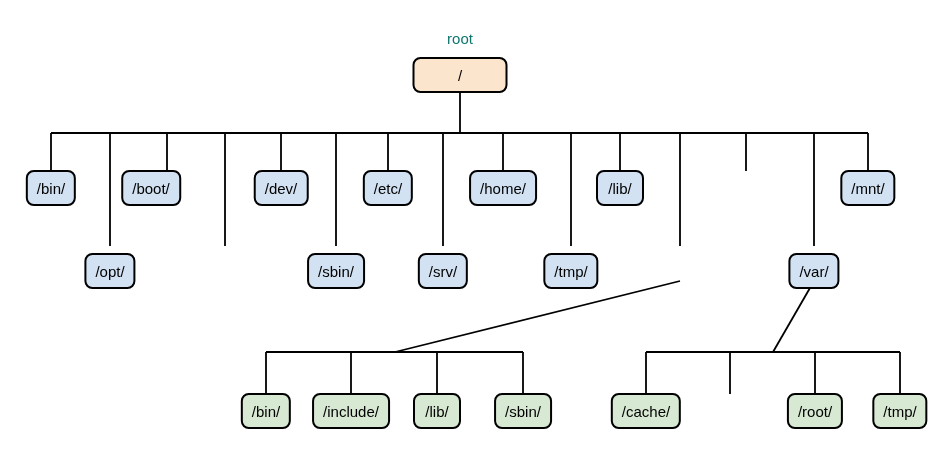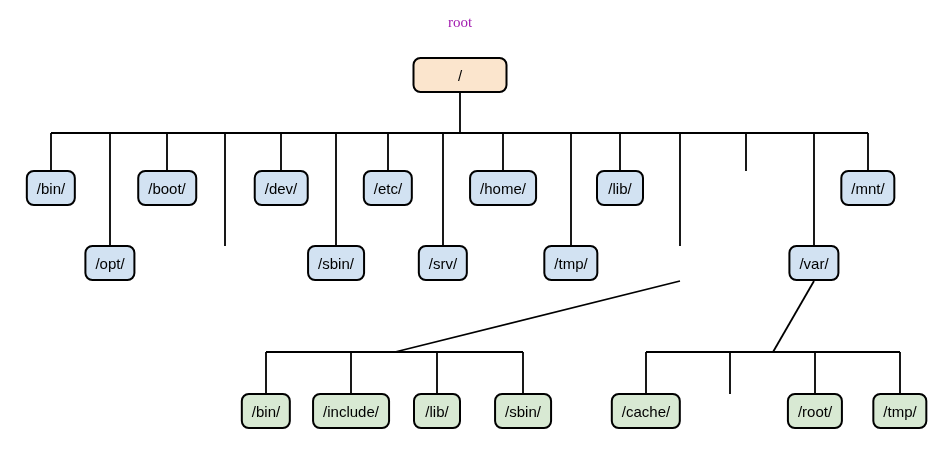--- a/index.html
+++ b/index.html
@@ -12,40 +12,40 @@
   .canvas{
     position:relative;
     width:942px;height:453px;
     background:#ffffff;
     font-family:"Liberation Sans", sans-serif;
     overflow:hidden;
   }
   .edges{position:absolute;left:0;top:0;}
   .edges path{stroke:var(--stroke);stroke-width:1.8;fill:none;}
   .caption{
-    position:absolute;top:14px;left:460px;
+    position:absolute;top:30px;left:460px;
     transform:translateX(-50%);
-    font-size:15px;color:#a21caf;white-space:nowrap;font-family:Liberation Serif, serif;
+    font-size:15px;color:#0f766e;white-space:nowrap;
   }
   .node{
     position:absolute;
     transform:translateX(-50%);
     box-sizing:border-box;
     height:36px;min-width:48px;
     padding:6px 9px;
     border:2px solid var(--stroke);
     border-radius:8px;
     background:var(--level1-fill);
     color:#000;font-size:15px;line-height:1;
     display:flex;align-items:center;justify-content:center;
     white-space:nowrap;
   }
   .root-node{top:57px;width:95px;background:var(--root-fill);}
   .up{top:170px;}
-  .down{top:245px;}
+  .down{top:253px;}
   .leaf{top:393px;background:var(--level2-fill);}
 </style>
 </head>
 <body>
 
 <div class="canvas">
 
   <svg class="edges" width="942" height="453" viewBox="0 0 942 453">
     <path d="M460 93 V133"></path>
     <path d="M51 133 H868"></path>
@@ -58,21 +58,21 @@
     <path d="M646 352 H900"></path>
     <path d="M646 352 V394 M730 352 V394 M815 352 V394 M900 352 V394"></path>
   </svg>
 
   <div class="caption">root</div>
 
   <div class="node root-node" style="left:460px">/</div>
 
   <div class="node up" style="left:51px">/bin/</div>
   <div class="node down" style="left:110px">/opt/</div>
-  <div class="node up" style="left:167px">/boot/</div>
+  <div class="node up" style="left:151px">/boot/</div>
   <div class="node up" style="left:281px">/dev/</div>
   <div class="node down" style="left:336px">/sbin/</div>
   <div class="node down" style="left:443px">/srv/</div>
   <div class="node up" style="left:388px">/etc/</div>
   <div class="node up" style="left:503px">/home/</div>
   <div class="node down" style="left:571px">/tmp/</div>
   <div class="node up" style="left:620px">/lib/</div>
   <div class="node down" style="left:814px">/var/</div>
   <div class="node up" style="left:868px">/mnt/</div>
 

